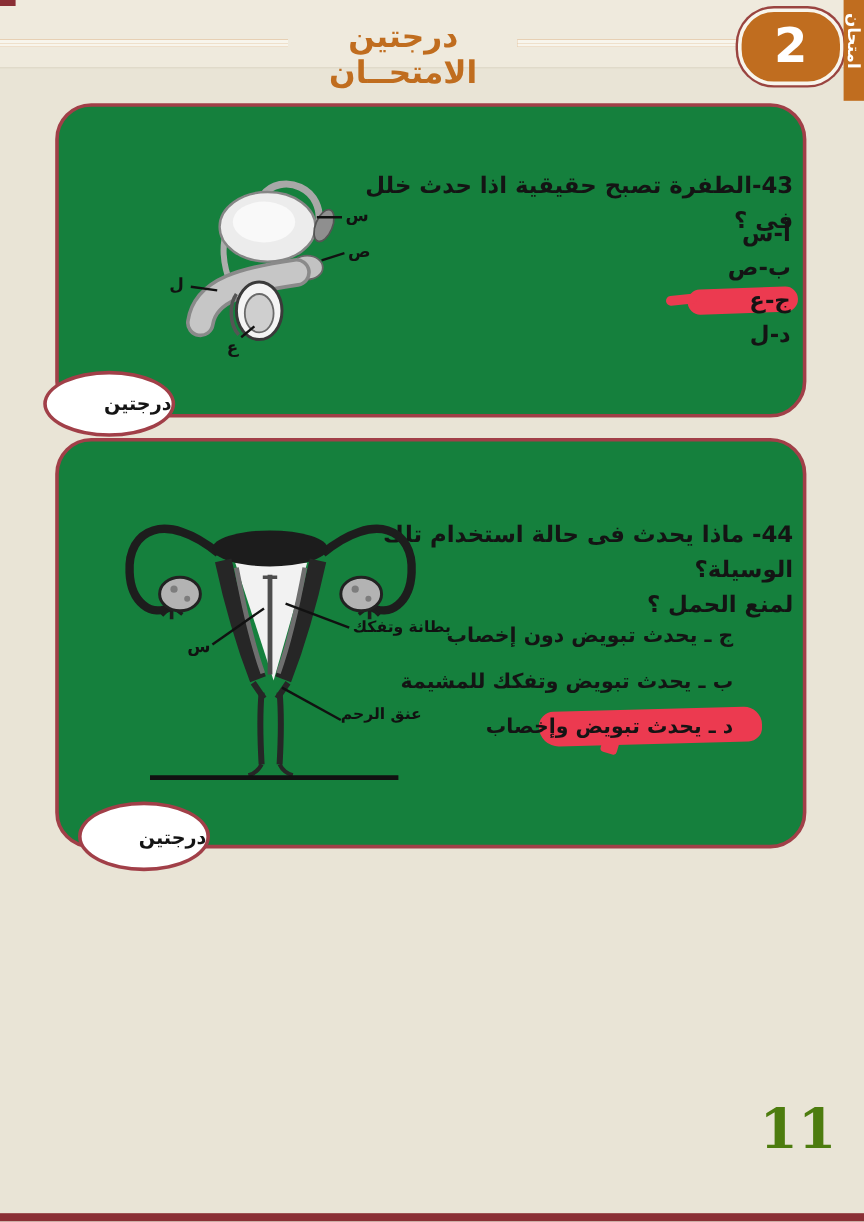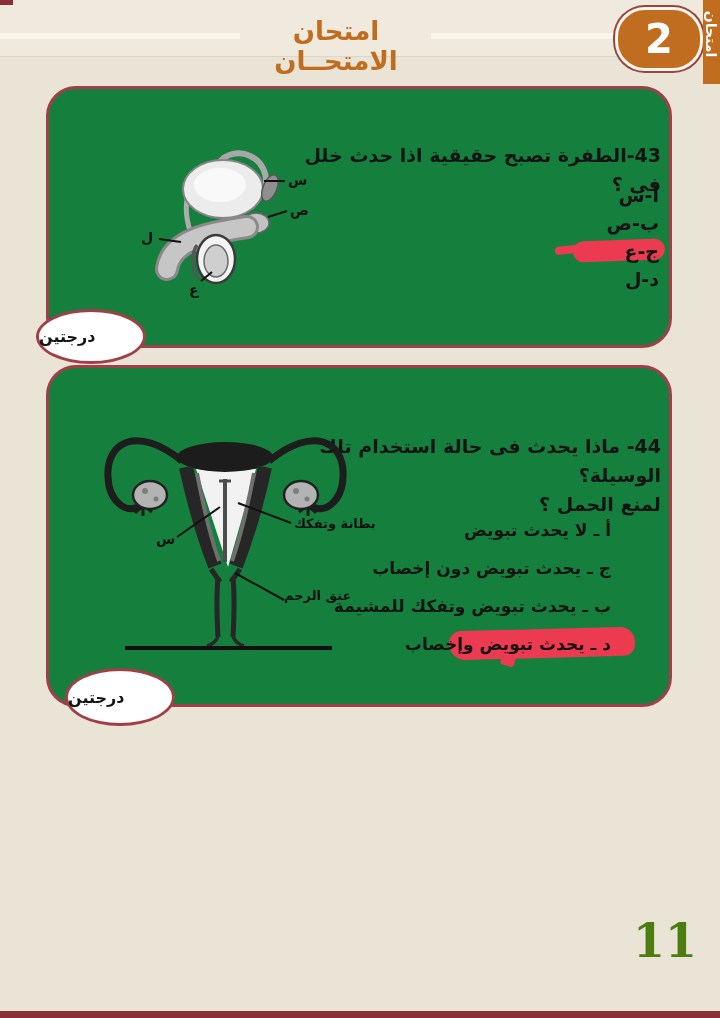--- a/index.html
+++ b/index.html
@@ -67,21 +67,21 @@
   .hl1::after { content:""; position:absolute; left:-18px; top:4px; width:26px; height:8px;
     background:#ec3a50; border-radius:6px; transform:rotate(-4deg); }
   .hl2 { right:-24px; top:4px; width:186px; height:29px; transform:rotate(-1.5deg);
     border-radius:15px 18px 14px 20px; }
   .hl2::after { content:""; position:absolute; left:52px; bottom:-7px; width:14px; height:14px;
     background:#ec3a50; border-radius:3px; transform:rotate(18deg); }
   
   .points {
     position:absolute; z-index:5; background:#fff;
     border:3px solid #a13f48; border-radius:50%;
-    display:flex; align-items:center; justify-content:flex-end;
+    display:flex; align-items:center; justify-content:flex-start;
     color:#141414; font-size:16px; font-weight:bold; direction:rtl;
   }
   .points1 { left:-13px; top:220px; width:110px; height:55px; }
   .points2 { left:16px;  top:300px; width:110px; height:58px; }
   
   .diagram { position:absolute; }
   .diagram1 { left:74px; top:52px; width:195px; height:160px; }
   .diagram2 { left:49px; top:51px; width:255px; height:240px; }
   .dlabel {
     position:absolute; color:#111; font-weight:bold; direction:rtl;
@@ -95,21 +95,21 @@
     text-align:center;
   }
   .bottom-bar { position:absolute; left:0; bottom:0; width:720px; height:7px; background:#8a2f35; }
 </style>
 </head>
 <body>
 
 <div class="header-band"></div>
 <div class="top-sliver"></div>
 <div class="dash dash-left"></div>
-<div class="header-title">امتحان الامتحــان</div>
+<div class="header-title">درجتين الامتحــان</div>
 <div class="dash dash-right"></div>
 <div class="exam-capsule">
   <span class="num">2</span>
 </div>
 <div class="exam-strip">
   <span class="vtext">امتحان</span>
 </div>
 
 <div class="qbox qbox1">
   <div class="q-text q1-text">43-الطفرة تصبح حقيقية اذا حدث خلل فى ؟</div>
@@ -168,23 +168,20 @@
 </div>
 
 <div class="qbox qbox2">
   <div class="q-text q2-text">
     <div>44- ماذا يحدث فى حالة استخدام تلك الوسيلة؟</div>
     <div>لمنع الحمل ؟</div>
   </div>
 
   <div class="opts opts2">
     <div class="opt">
-      <span class="lbl">أ ـ لا يحدث تبويض</span>
-    </div>
-    <div class="opt">
       <span class="lbl">ج ـ يحدث تبويض دون إخصاب</span>
     </div>
     <div class="opt">
       <span class="lbl">ب ـ يحدث تبويض وتفكك للمشيمة</span>
     </div>
     <div class="opt">
       <span class="hl hl2"></span>
       <span class="lbl">د ـ يحدث تبويض وإخصاب</span>
     </div>
   </div>

